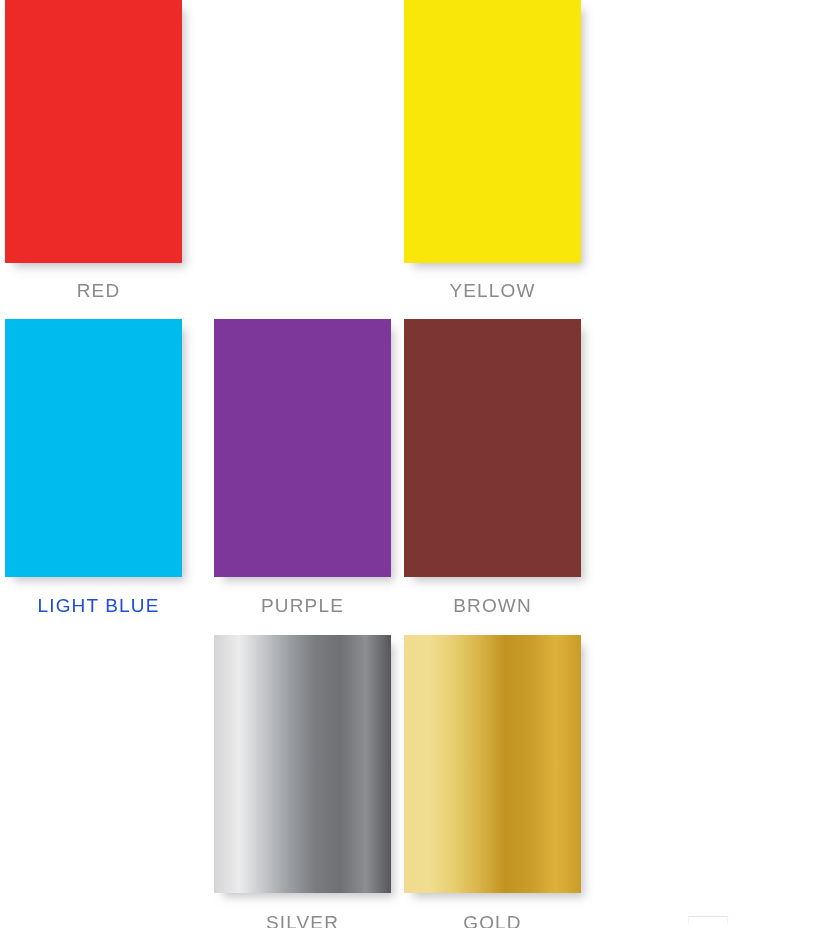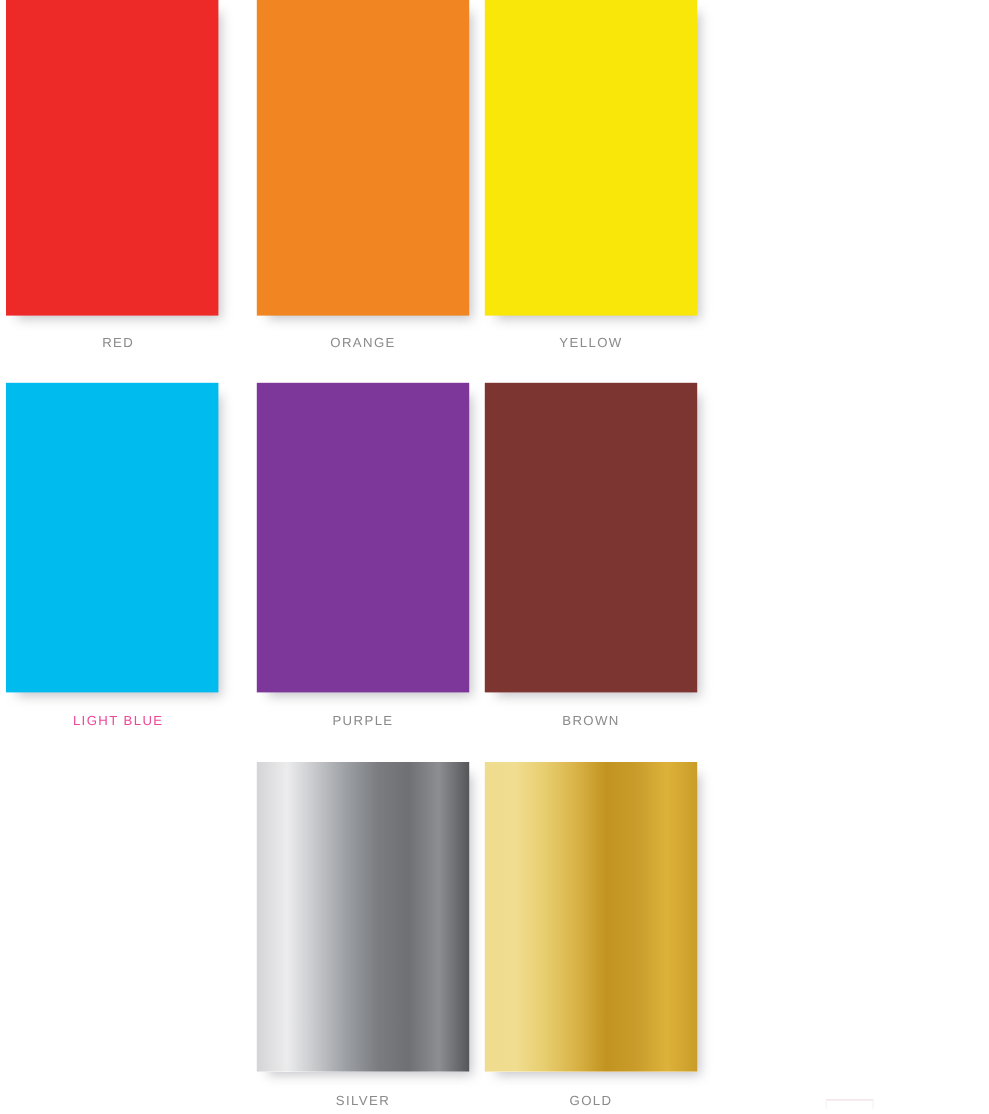--- a/index.html
+++ b/index.html
@@ -32,21 +32,21 @@
     position: relative;
     width: 177px;
     box-shadow: 6px 7px 9px -3px rgba(120, 120, 130, 0.42);
   }
 
   .swatch-label {
     display: block;
     width: 100%;
     text-align: center;
     color: #8a8a8a;
-    font-size: 11px;
+    font-size: 19px;
     letter-spacing: 1.15px;
     line-height: 1;
     text-transform: uppercase;
     font-family: "Liberation Sans", "DejaVu Sans", sans-serif;
     white-space: nowrap;
   }
 
   
   .row-1 .swatch-chip { height: 263px; }
   .row-2 .swatch-chip { height: 258px; }
@@ -88,34 +88,30 @@
 </head>
 <body style="background-color: rgb(255, 255, 255);">
 
 <div id="swatch-grid">
 
   <div class="swatch-cell row-1 col-1">
     <div class="swatch-chip" style="background-color: rgb(238, 42, 40);"></div>
     <span class="swatch-label" style="color: rgb(138, 138, 138);">RED</span>
   </div>
 
-  <div class="swatch-cell row-1 col-2">
-    <div class="swatch-chip" style="background-color: rgb(240, 133, 34);"></div>
-    <span class="swatch-label" style="color: rgb(138, 138, 138);">ORANGE</span>
-  </div>
 
   <div class="swatch-cell row-1 col-3">
     <div class="swatch-chip" style="background-color: rgb(250, 231, 10);"></div>
     <span class="swatch-label" style="color: rgb(138, 138, 138);">YELLOW</span>
   </div>
 
 
   <div class="swatch-cell row-2 col-1">
     <div class="swatch-chip" style="background-color: rgb(0, 187, 238);"></div>
-    <span class="swatch-label" style="color: #ec4899;">LIGHT BLUE</span>
+    <span class="swatch-label" style="color: #1d4ed8;">LIGHT BLUE</span>
   </div>
 
   <div class="swatch-cell row-2 col-2">
     <div class="swatch-chip" style="background-color: rgb(125, 54, 153);"></div>
     <span class="swatch-label" style="color: rgb(138, 138, 138);">PURPLE</span>
   </div>
 
   <div class="swatch-cell row-2 col-3">
     <div class="swatch-chip" style="background-color: rgb(124, 53, 49);"></div>
     <span class="swatch-label" style="color: rgb(138, 138, 138);">BROWN</span>

